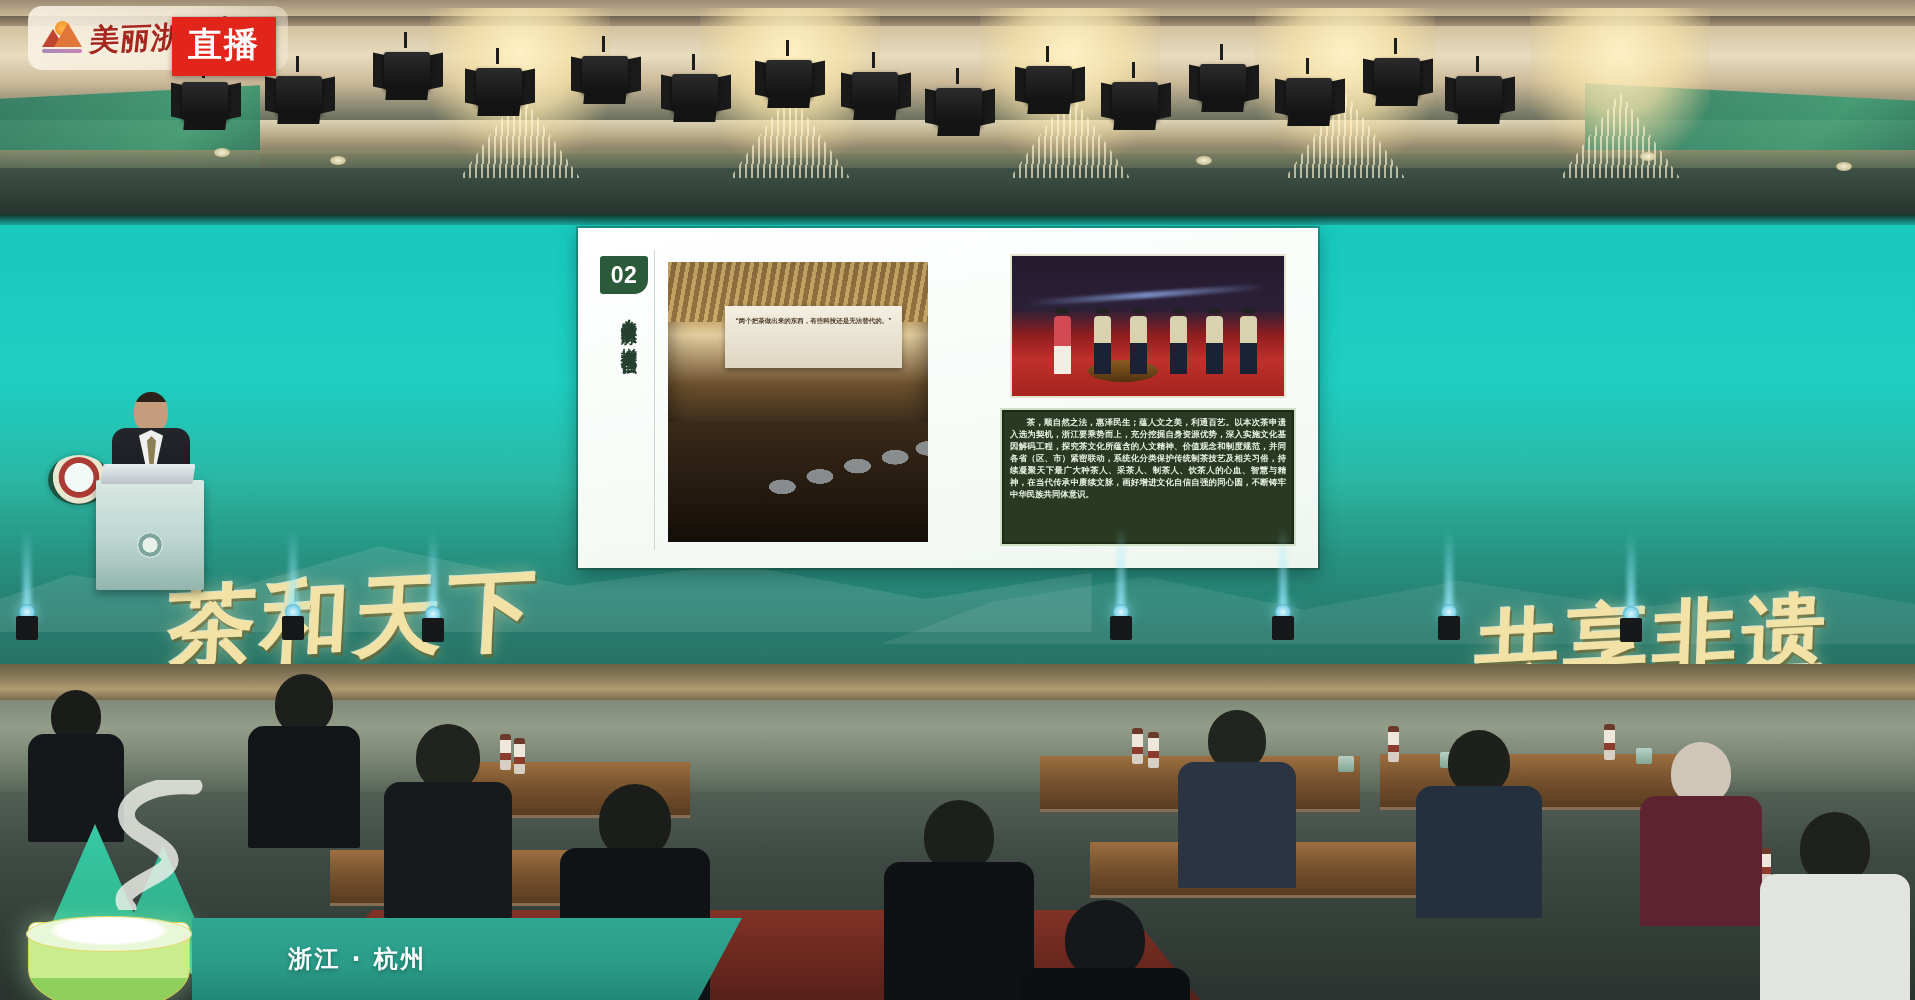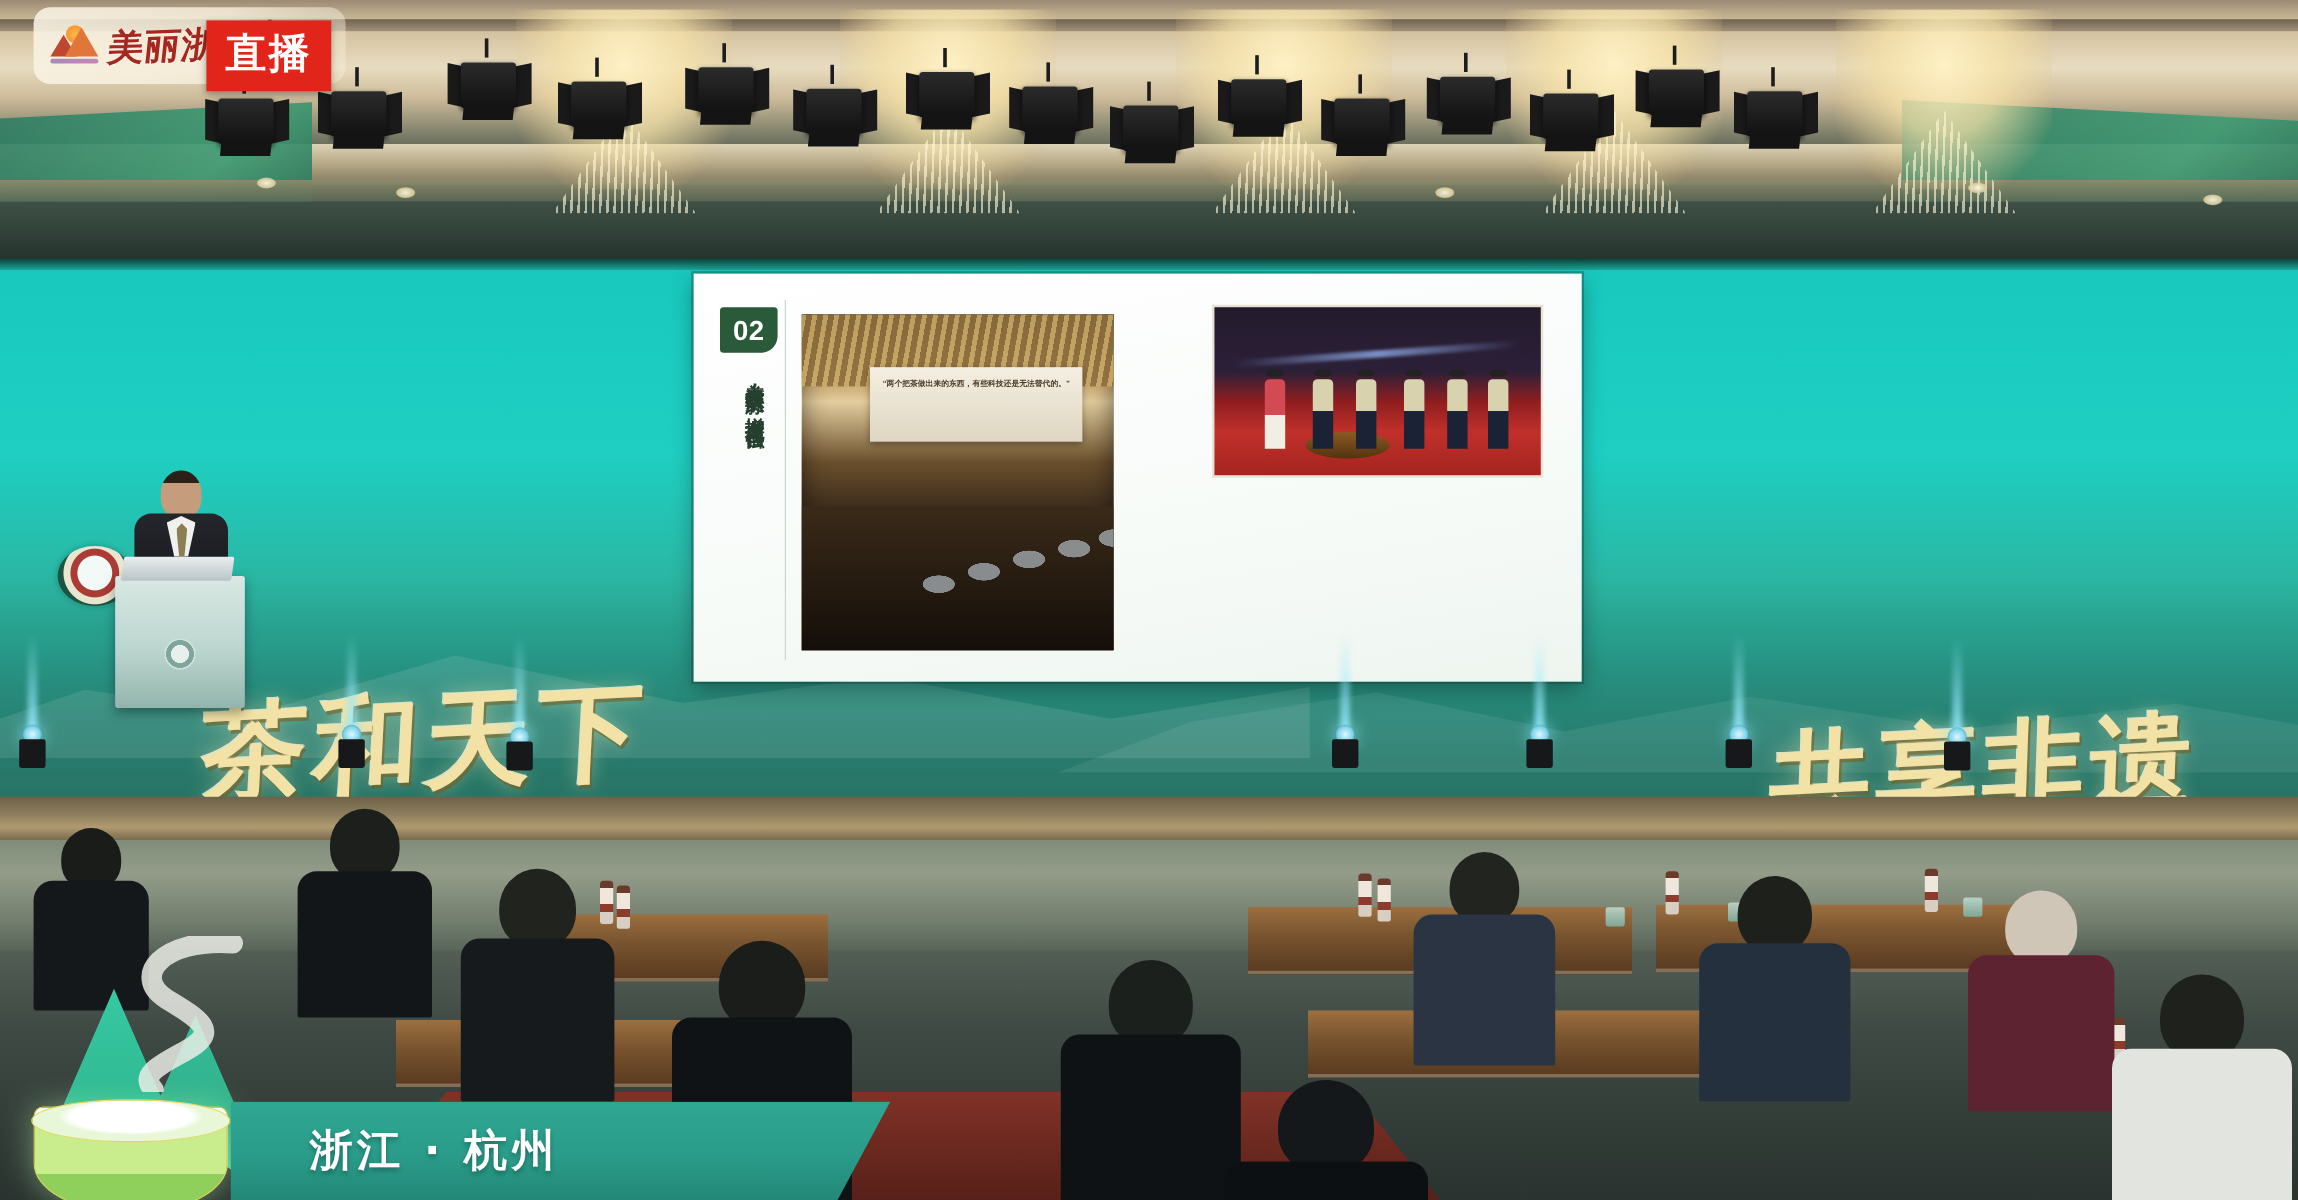--- a/index.html
+++ b/index.html
@@ -377,21 +377,21 @@
   }
 
   
   .lowerthird{
     position:absolute;left:192px;bottom:0;width:550px;height:82px;
     background:linear-gradient(180deg,#2fa793 0%,#2a9c89 55%,#238878 100%);
     clip-path:polygon(0 0,100% 0,92% 100%,0 100%);
     display:flex;align-items:center;
   }
   .lowerthird .lt-label{
-    margin-left:66px;color:#ffffff;font-size:36px;font-weight:700;
+    margin-left:96px;color:#ffffff;font-size:24px;font-weight:700;
     letter-spacing:.10em;
     font-family:"DejaVu Sans","Liberation Sans",sans-serif;
     text-shadow:0 2px 4px rgba(0,0,0,.3);
   }
   .teacup{
     position:absolute;left:10px;bottom:-4px;width:230px;height:230px;pointer-events:none;
   }
   .teacup .leafA,.teacup .leafB{
     position:absolute;bottom:28px;
     background:linear-gradient(180deg,#36c8a3,#2fb88f 70%,#48d9ad);
@@ -600,20 +600,23 @@
             <span class="hat"></span>
           </div>
         <div class="perf" style="left:194px;">
             <span class="hat"></span>
           </div>
         <div class="perf" style="left:228px;">
             <span class="hat"></span>
           </div>
       </div>
 
+      <div class="textbox">
+        <p>茶，顺自然之法，惠泽民生；蕴人文之美，利通百艺。以本次茶申遗入选为契机，浙江要乘势而上，充分挖掘自身资源优势，深入实施文化基因解码工程，探究茶文化所蕴含的人文精神、价值观念和制度规范，并同各省（区、市）紧密联动，系统化分类保护传统制茶技艺及相关习俗，持续凝聚天下最广大种茶人、采茶人、制茶人、饮茶人的心血、智慧与精神，在当代传承中赓续文脉，画好增进文化自信自强的同心圆，不断铸牢中华民族共同体意识。</p>
+      </div>
     </div>
   </div>
 
   <div class="stagefloor"></div>
   <div class="stagelip"></div>
 
   <div class="speaker">
     <div class="head"></div>
       <div class="torso"></div>
       <div class="shirt"></div>

